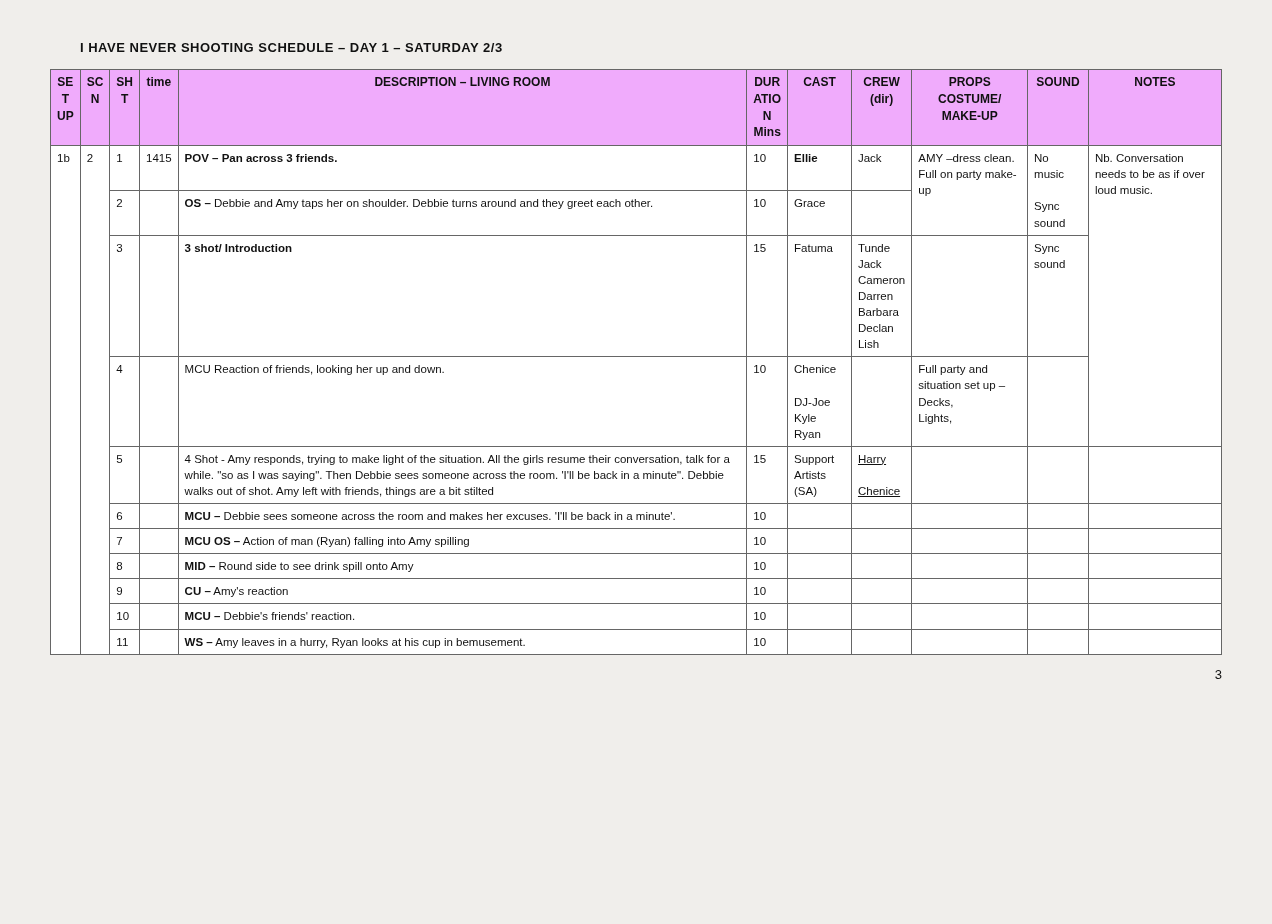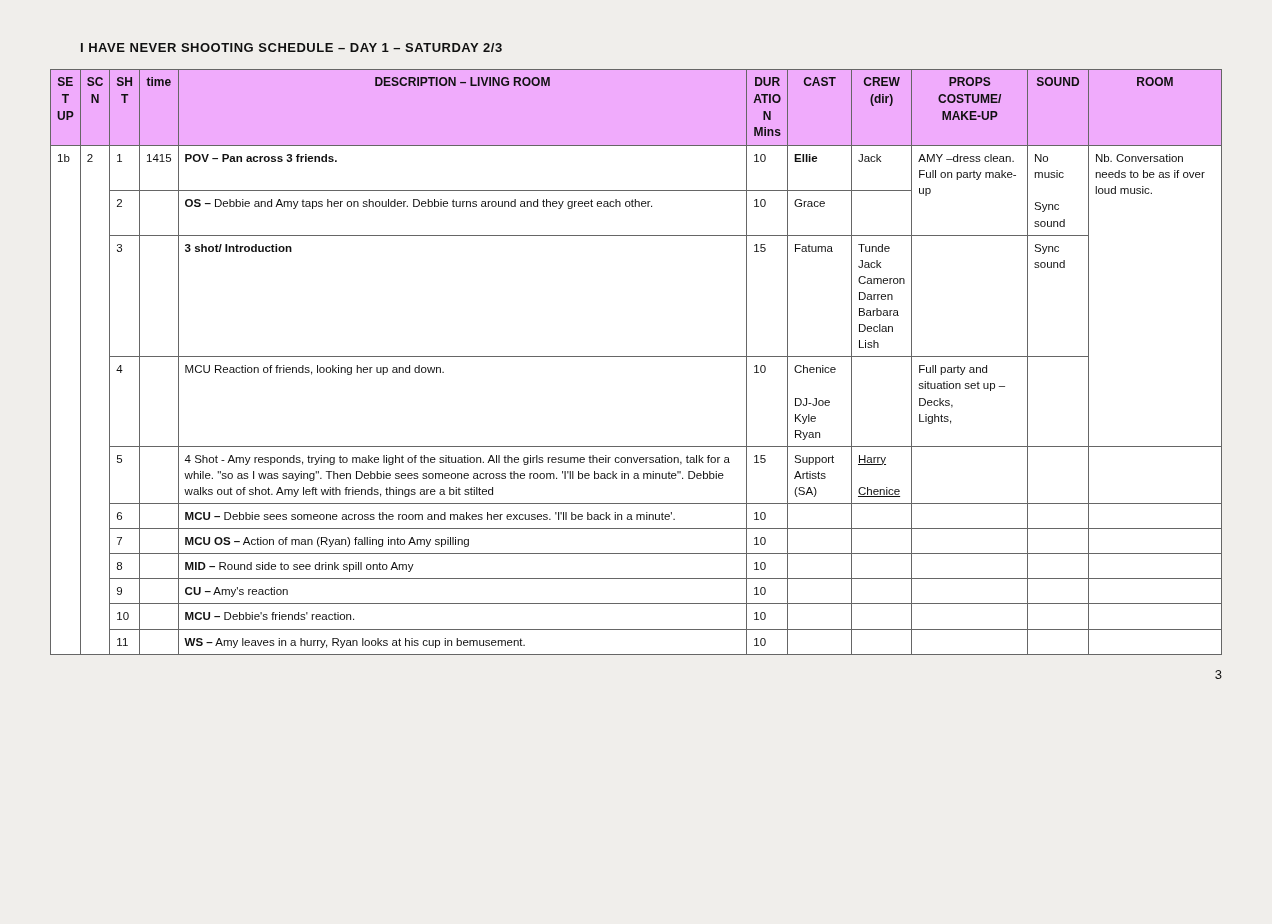--- a/index.html
+++ b/index.html
@@ -63,21 +63,21 @@
 ATIO
 N
 Mins</th>
       <th>CAST</th>
       <th style="white-space:pre-line">CREW
 (dir)</th>
       <th style="white-space:pre-line">PROPS
 COSTUME/
 MAKE-UP</th>
       <th>SOUND</th>
-      <th>ROOM</th>
+      <th>NOTES</th>
     </tr>
   </thead>
   <tbody id="table-body">
   <tr>
         <td rowspan="11">1b</td>
         <td rowspan="11">2</td>
         <td>1</td>
         <td>1415</td>
         <td><strong>POV – Pan across 3 friends.</strong></td>
         <td>10</td>

